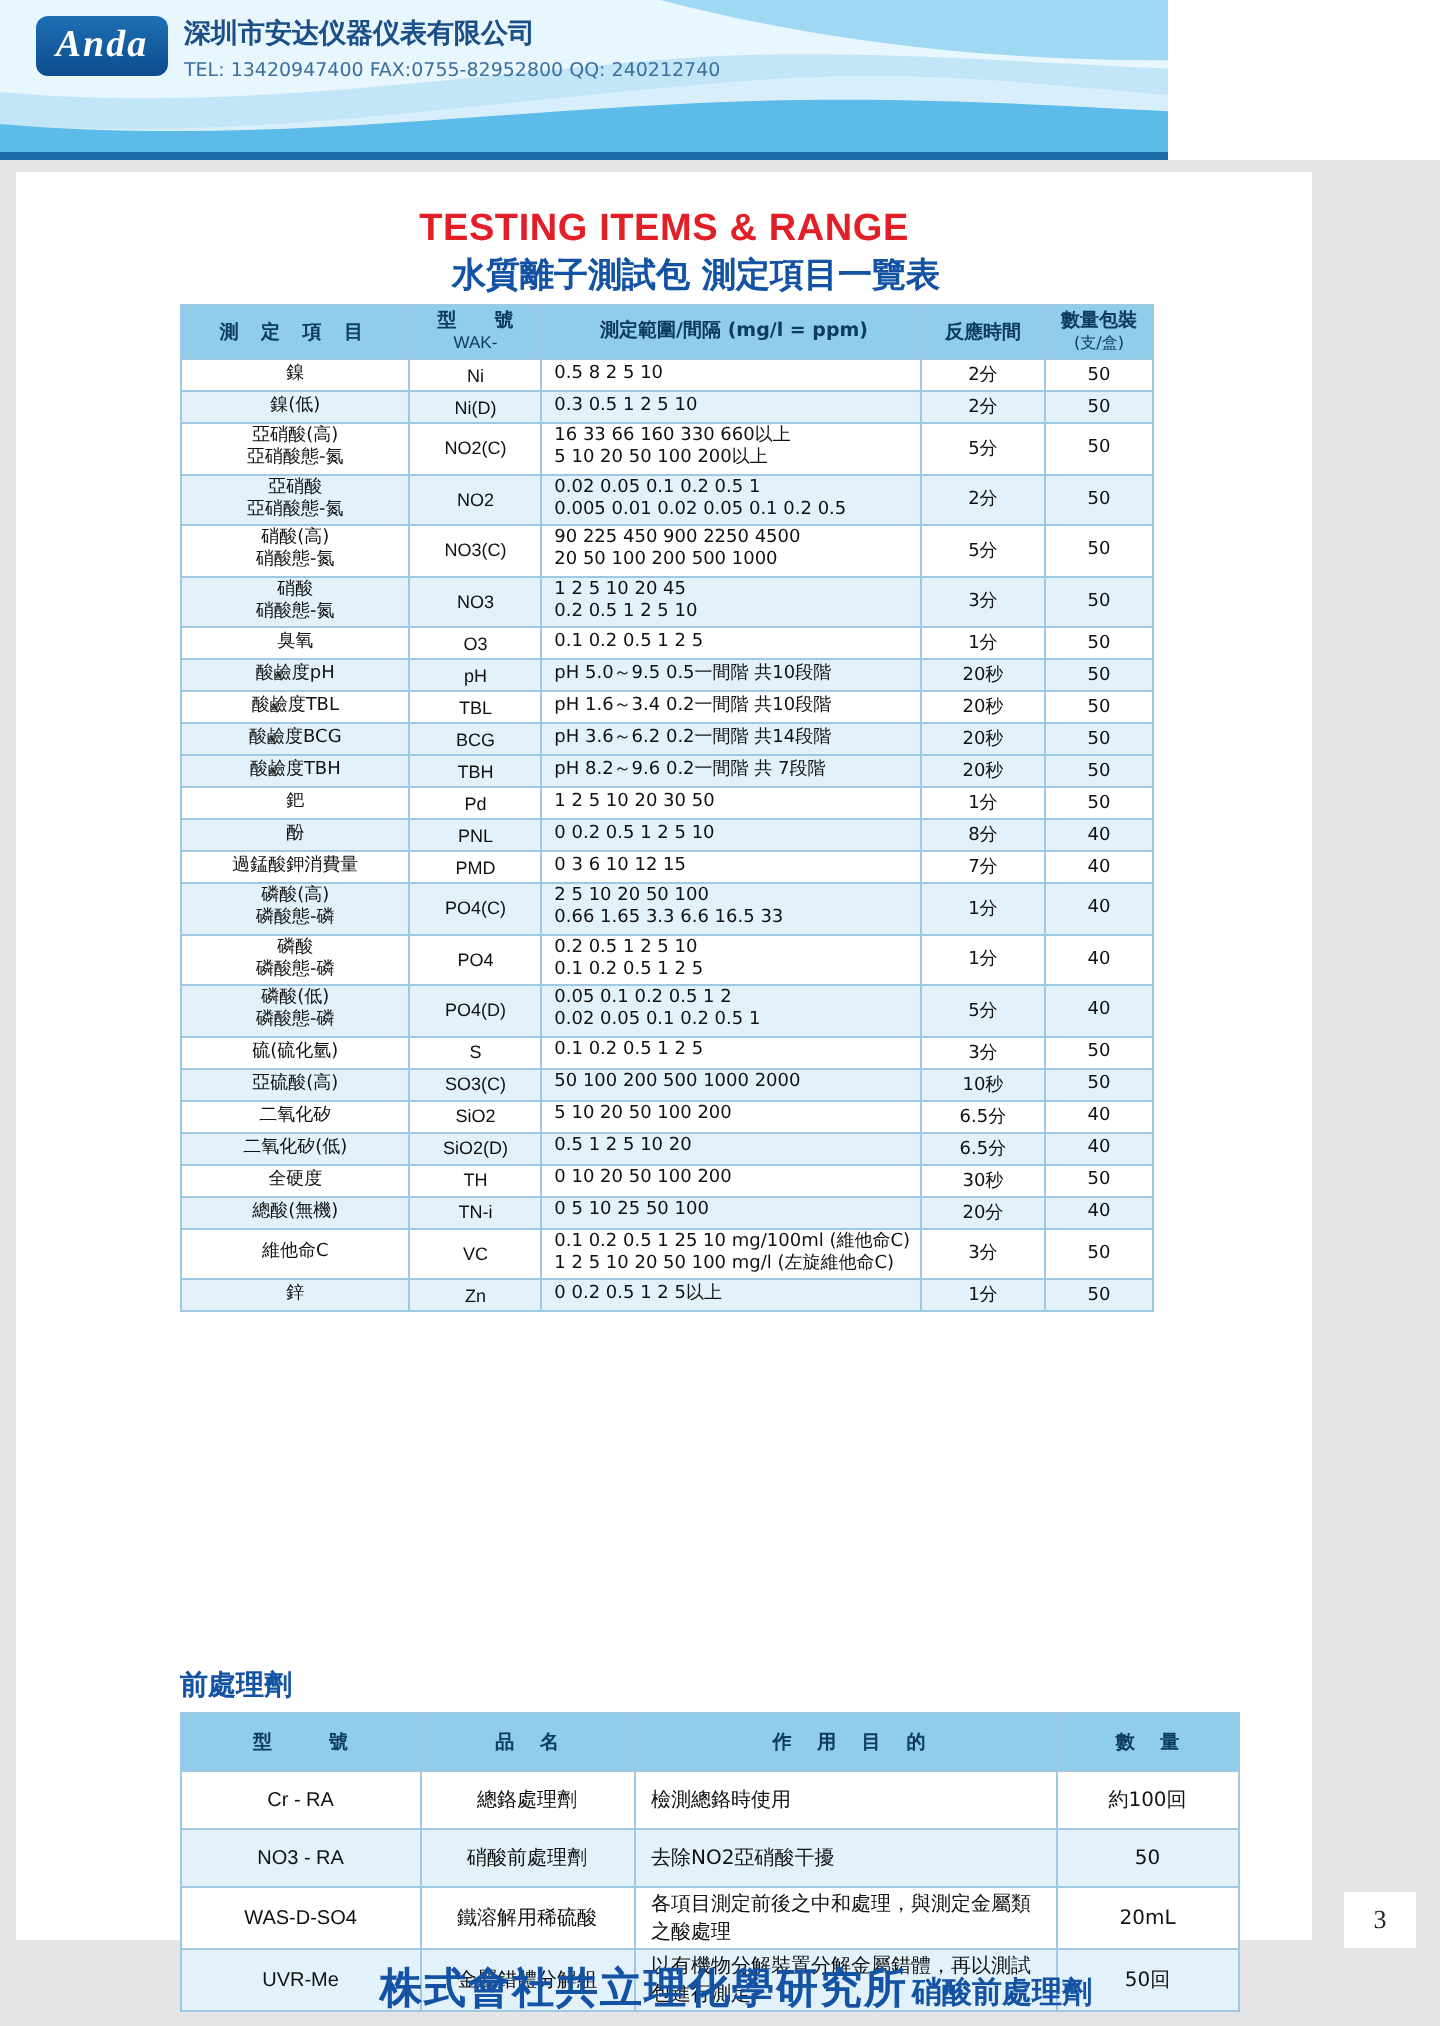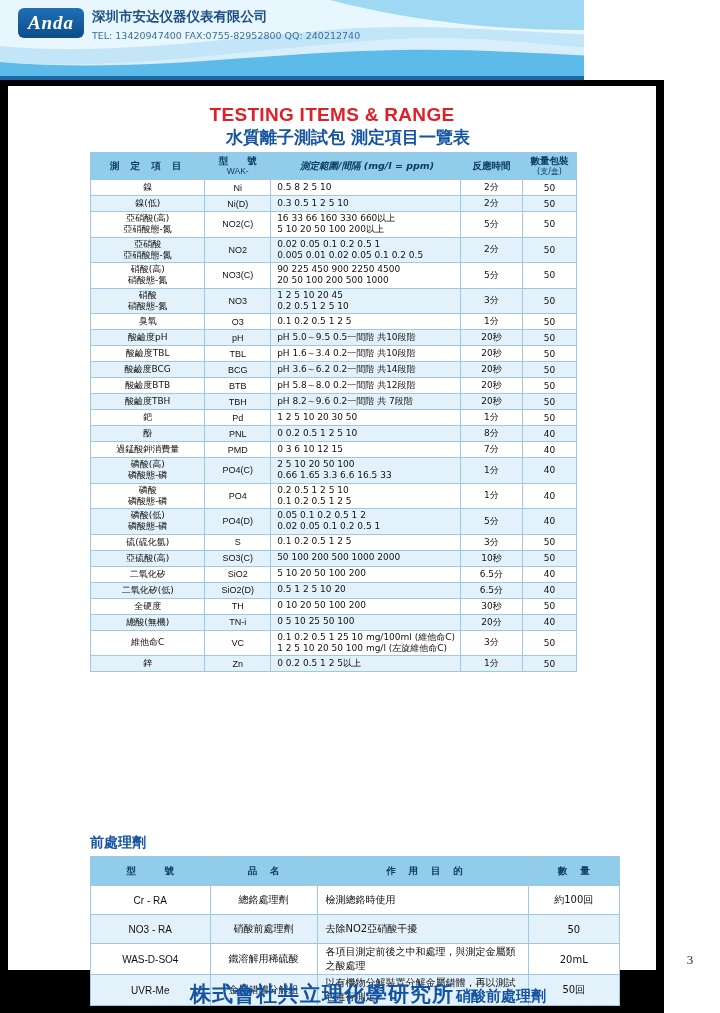--- a/index.html
+++ b/index.html
@@ -52,22 +52,22 @@
     position:absolute; left:17px; top:9px; width:27px; height:27px;
     border:2px solid #ffffff; border-radius:50%;
   }
   .hdr-bottom-line {
     position:absolute; left:0; top:76px; width:720px; height:4px;
     background:#1b6aa5;
   }
 
   
   .page-body {
-    position:absolute; left:0; top:80px; width:664px; height:933px;
-    background:#000000;
+    position:absolute; left:0; top:80px; width:720px; height:933px;
+    background:#e5e5e5;
   }
   .white-sheet {
     position:absolute; left:8px; top:6px; width:648px; height:884px;
     background:#ffffff;
   }
   .page-num-box {
     position:absolute; left:672px; top:866px; width:36px; height:28px;
     background:#ffffff; color:#222; font-size:13px;
     text-align:center; line-height:28px;
     font-family:"Liberation Serif", serif;
@@ -194,21 +194,21 @@
     <div class="title-cn">水質離子測試包 測定項目一覽表</div>
 
     <table class="main-table">
       <thead>
         <tr>
           <th class="c-item spaced">測 定 項 目</th>
           <th class="c-model hdr-model-cell">
             <span>型　　號</span>
             <span class="sub">WAK-</span>
           </th>
-          <th class="c-range" style="text-align:center !important;font-style:italic;">測定範圍/間隔 (mg/l = ppm)</th>
+          <th class="c-range" style="text-align:center !important;">測定範圍/間隔 (mg/l = ppm)</th>
           <th class="c-time">反應時間</th>
           <th class="c-pack hdr-pack-cell">
             <span>數量包裝</span>
             <span class="sub">(支/盒)</span>
           </th>
         </tr>
       </thead>
       <tbody id="main-tbody">
           <tr class="odd">
             <td class="c-item item-2line">鎳</td>
@@ -278,27 +278,20 @@
             <td class="c-item item-2line">酸鹼度TBL</td>
             <td class="c-model">TBL</td>
             <td class="c-range">pH 1.6～3.4  0.2一間階  共10段階</td>
             <td class="c-time">20秒</td>
             <td class="c-pack">50</td>
           </tr>
           <tr class="even">
             <td class="c-item item-2line">酸鹼度BCG</td>
             <td class="c-model">BCG</td>
             <td class="c-range">pH 3.6～6.2  0.2一間階  共14段階</td>
-            <td class="c-time">20秒</td>
-            <td class="c-pack">50</td>
-          </tr>
-          <tr class="odd">
-            <td class="c-item item-2line">酸鹼度BTB</td>
-            <td class="c-model">BTB</td>
-            <td class="c-range">pH 5.8～8.0  0.2一間階  共12段階</td>
             <td class="c-time">20秒</td>
             <td class="c-pack">50</td>
           </tr>
           <tr class="even">
             <td class="c-item item-2line">酸鹼度TBH</td>
             <td class="c-model">TBH</td>
             <td class="c-range">pH 8.2～9.6  0.2一間階  共 7段階</td>
             <td class="c-time">20秒</td>
             <td class="c-pack">50</td>
           </tr>

